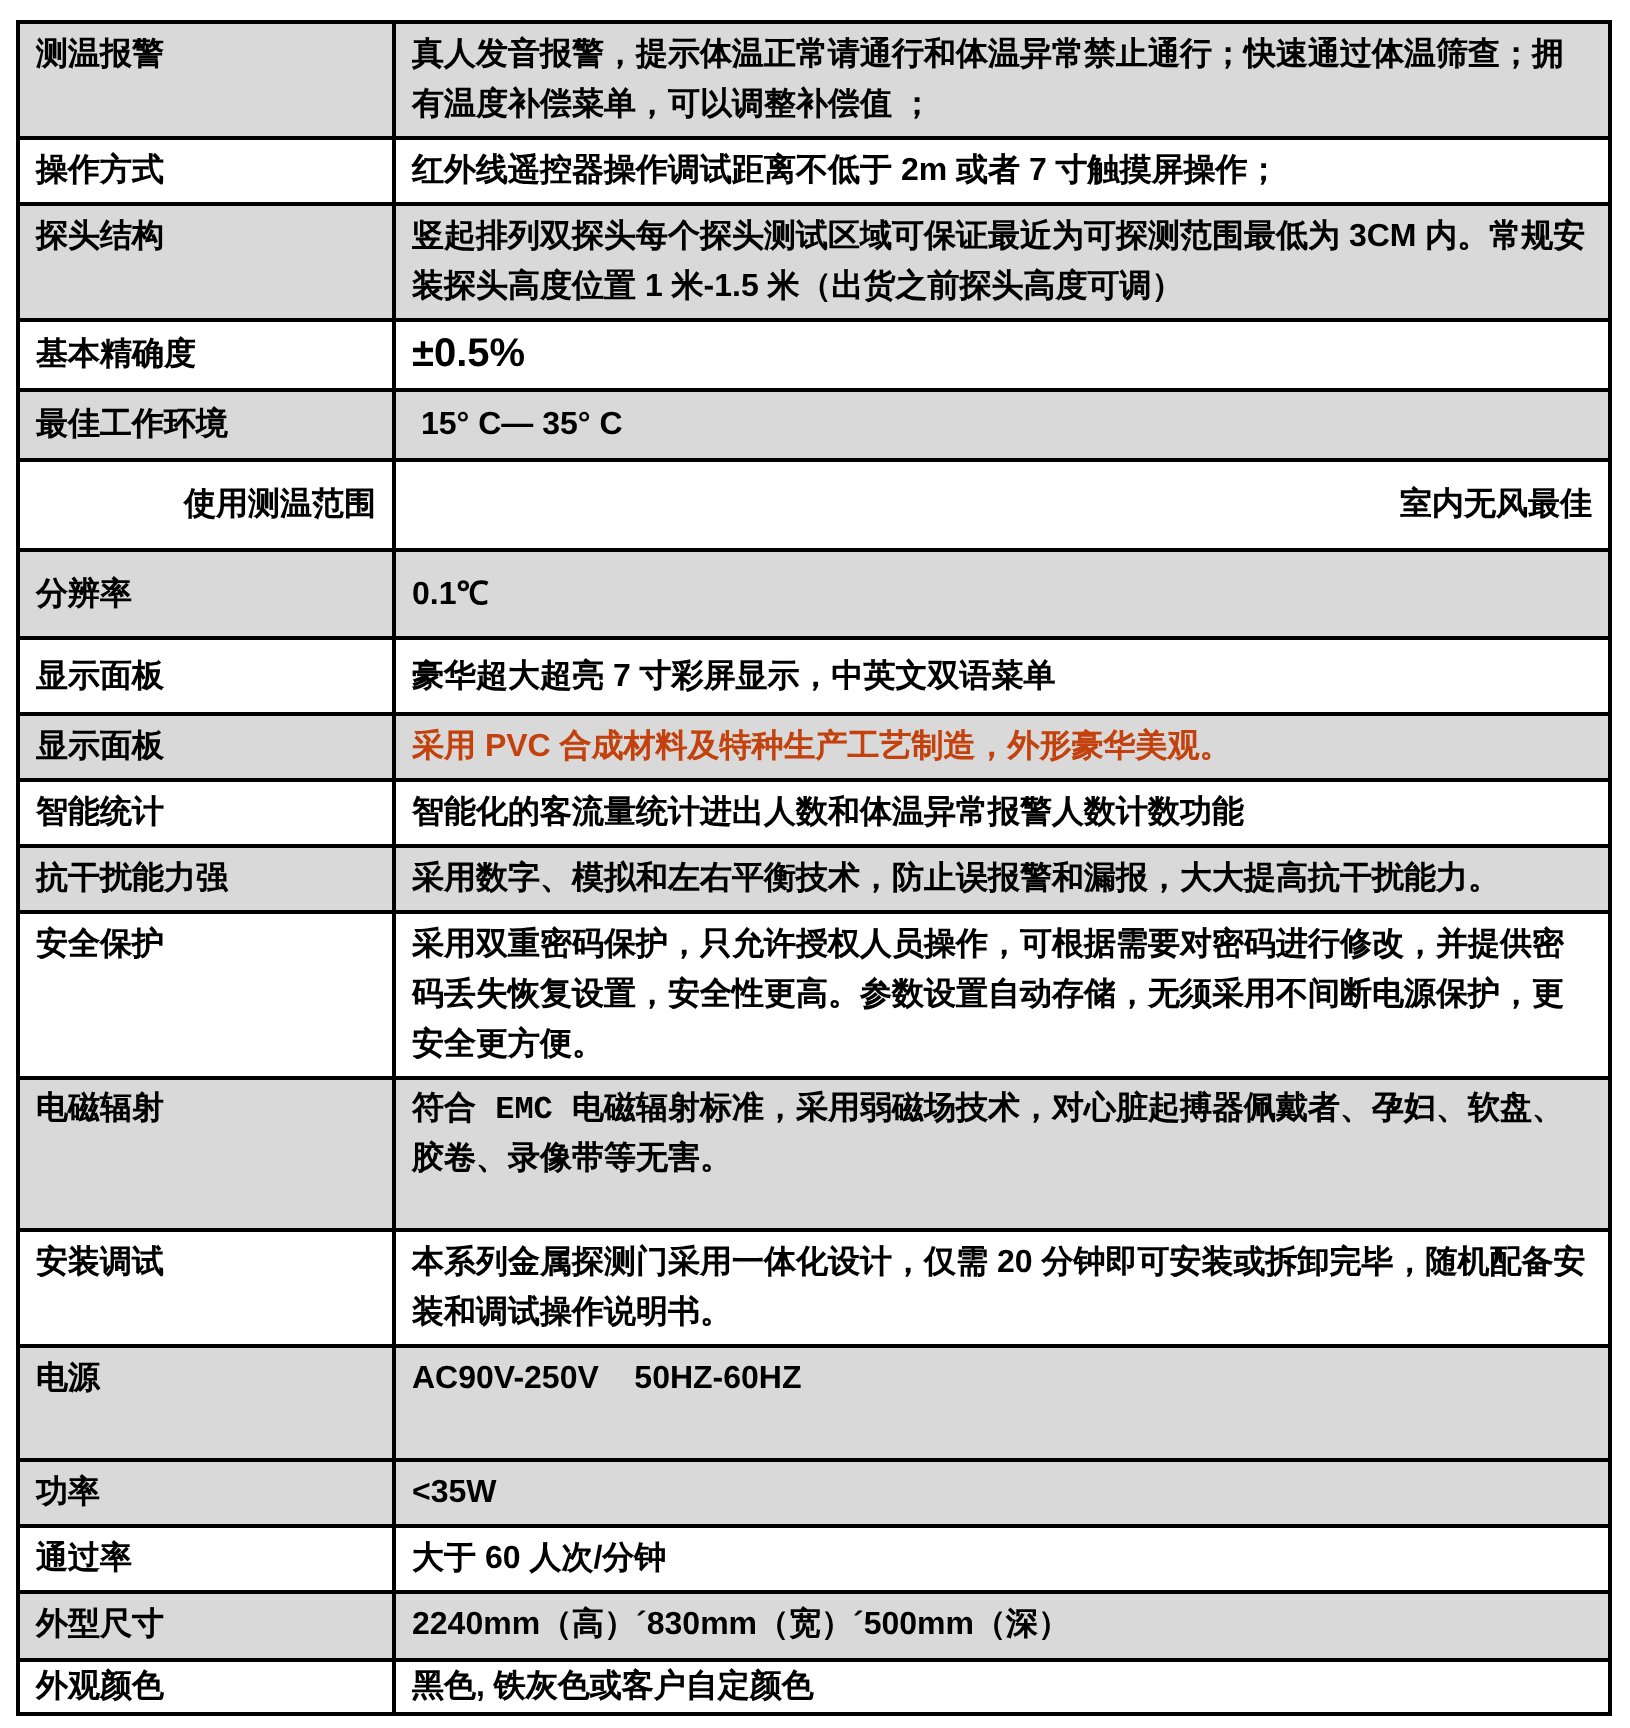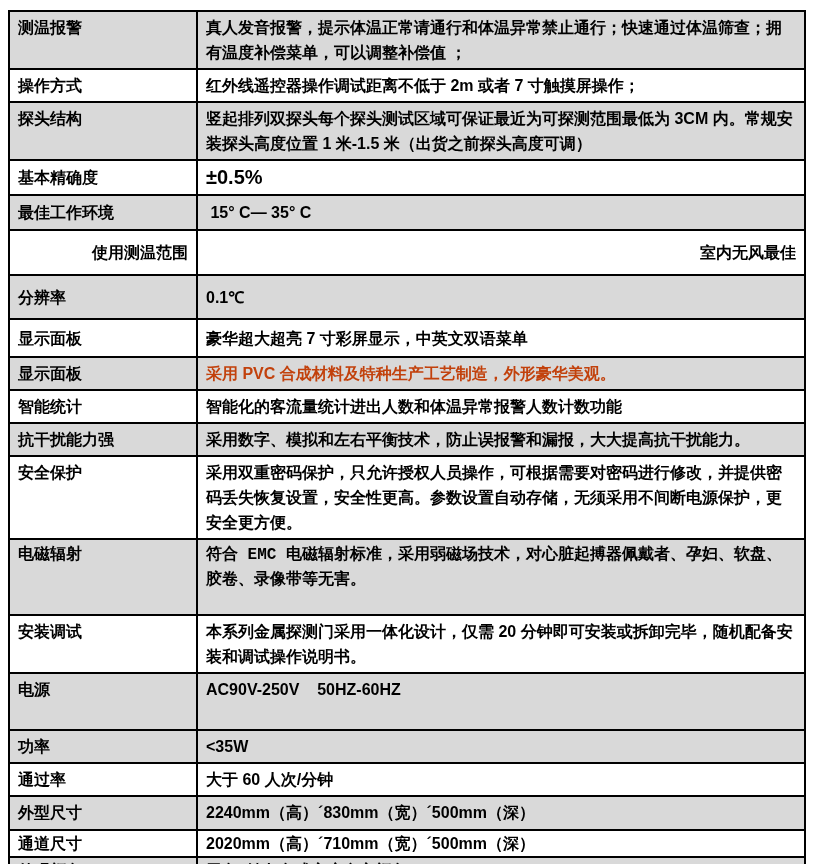--- a/index.html
+++ b/index.html
@@ -159,22 +159,18 @@
   </tr>
         <tr>
     <td class="cell-label">通过率</td>
     <td class="cell-value">大于 60 人次/分钟</td>
   </tr>
         <tr>
     <td class="cell-label">外型尺寸</td>
     <td class="cell-value">2240mm（高）´830mm（宽）´500mm（深）</td>
   </tr>
         <tr>
-    <td class="cell-label">通道尺寸</td>
-    <td class="cell-value">2020mm（高）´710mm（宽）´500mm（深）</td>
-  </tr>
-        <tr>
     <td class="cell-label">外观颜色</td>
     <td class="cell-value">黑色, 铁灰色或客户自定颜色</td>
   </tr>
       </tbody>
   </table>
 </div>
 
 </body></html>

